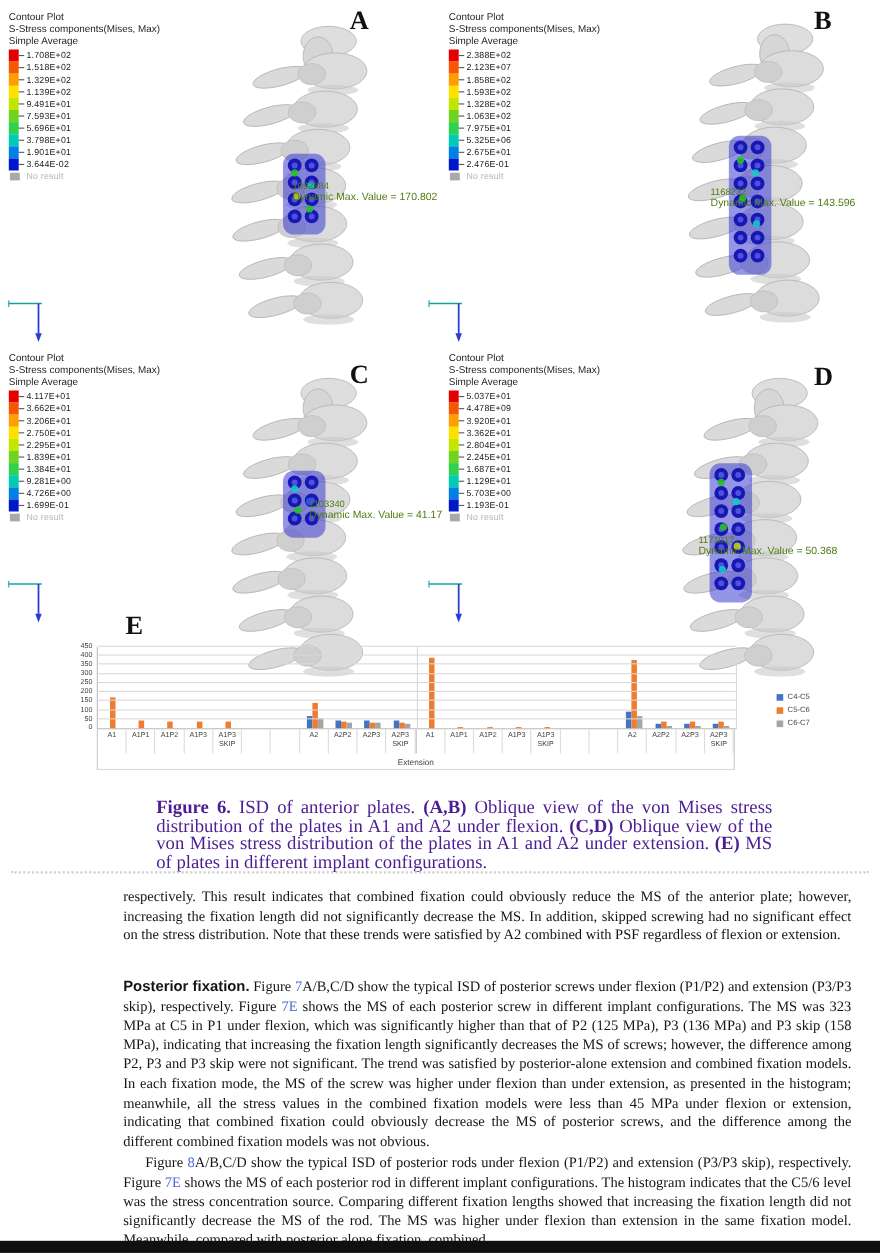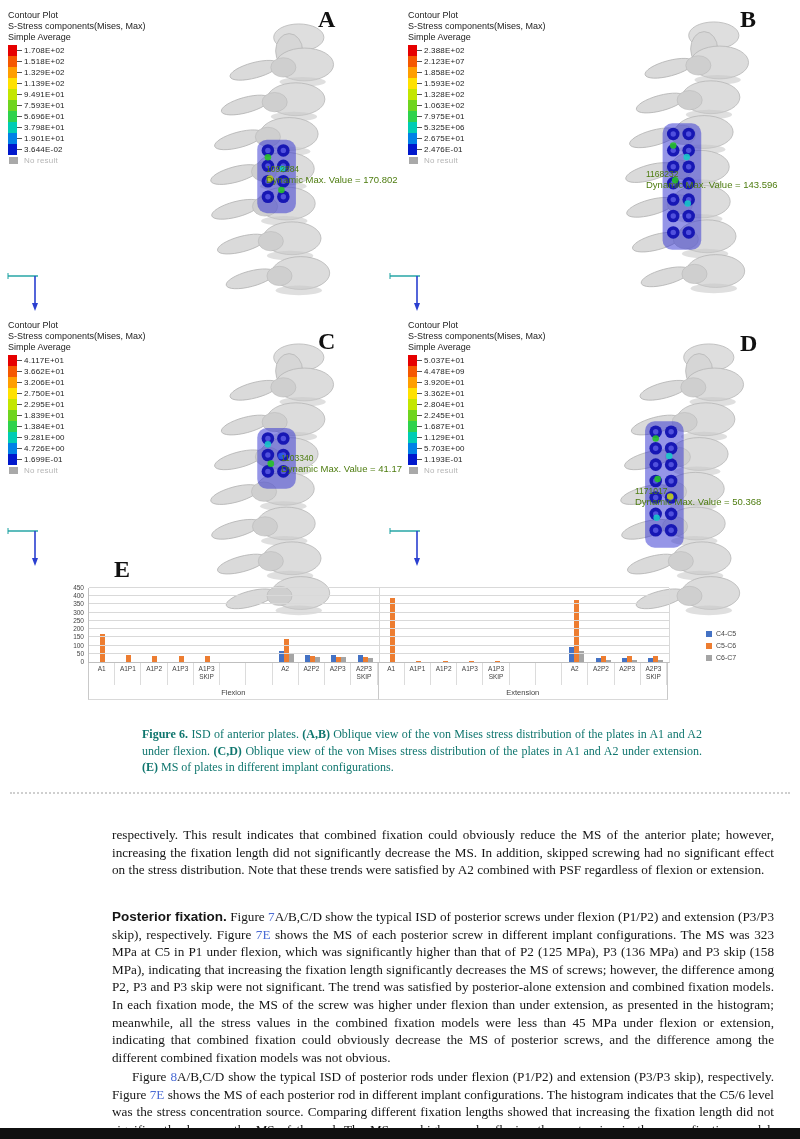--- a/index.html
+++ b/index.html
@@ -43,26 +43,26 @@
             text-align:center;color:#444;padding-top:2px;height:20px;}
   .chart-grouplabels{position:absolute;left:30px;top:129px;width:580px;display:flex;height:15px;}
   .glab{flex:1 1 0;text-align:center;font-size:7.5px;color:#444;border-left:1px solid #c9c9c9;
         border-bottom:1px solid #d9d9d9;padding-top:3px;}
   .glab:last-child{border-right:1px solid #c9c9c9;}
   .chart-legend{position:absolute;left:648px;top:74px;}
   .leg-item{display:flex;align-items:center;margin-bottom:5px;}
   .leg-sw{width:6px;height:6px;margin-right:4px;}
   .leg-tx{font-size:7px;color:#444;}
   
-  .caption{position:absolute;left:142px;top:726px;width:560px;font-size:12px;line-height:16.5px;
-           text-align:justify;color:#0f766e;}
+  .caption{position:absolute;left:142px;top:726px;width:560px;font-size:17px;line-height:16.5px;
+           text-align:justify;color:#4c1d95;}
   .caption b{font-weight:bold;}
   .dotted-rule{position:absolute;left:10px;top:792px;width:780px;border-top:2px dotted #cfcfcf;}
   .bodytext{position:absolute;left:112px;width:662px;font-size:13.2px;line-height:17.6px;
-            text-align:justify;color:#151515;margin-top:20px;}
+            text-align:justify;color:#151515;}
   .subhead{font-family:"Liberation Sans",sans-serif;font-weight:bold;font-size:13.5px;}
   .figlink{color:#4a6bd4;}
   .indent{text-indent:20px;}
   .footerbar{position:absolute;left:0;top:1128px;width:800px;height:11px;background:#101010;}
 </style>
 </head>
 <body>
 
 <div class="page">
 
@@ -715,21 +715,20 @@
           <div class="cat-cell">A1P3<br>SKIP</div>
           <div class="cat-cell"></div>
           <div class="cat-cell"></div>
           <div class="cat-cell">A2</div>
           <div class="cat-cell">A2P2</div>
           <div class="cat-cell">A2P3</div>
           <div class="cat-cell">A2P3<br>SKIP</div>
         </div>
       </div>
     <div class="chart-grouplabels">
-        <div class="glab">Flexion</div>
         <div class="glab">Extension</div>
       </div>
     <div class="chart-legend">
         <div class="leg-item">
           <span class="leg-sw" style="background: rgb(68, 114, 196);"></span>
           <span class="leg-tx">C4-C5</span>
         </div>
         <div class="leg-item">
           <span class="leg-sw" style="background: rgb(237, 125, 49);"></span>
           <span class="leg-tx">C5-C6</span>

